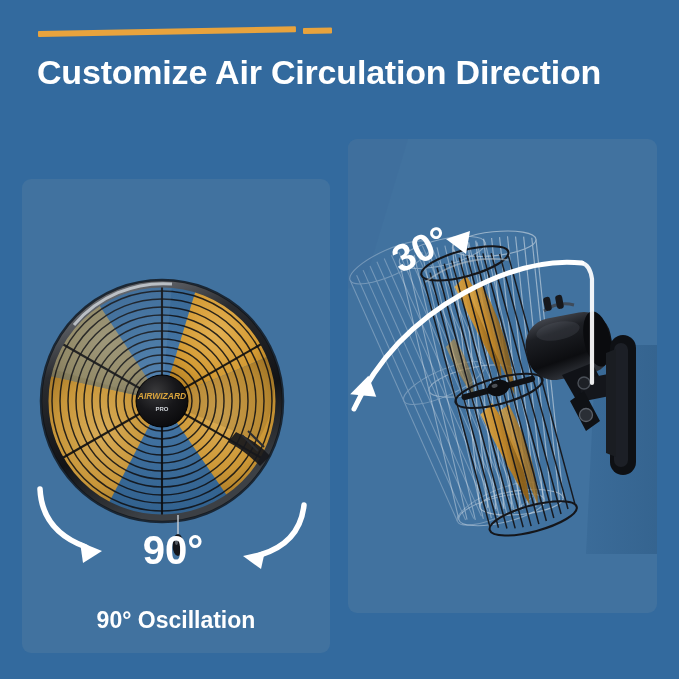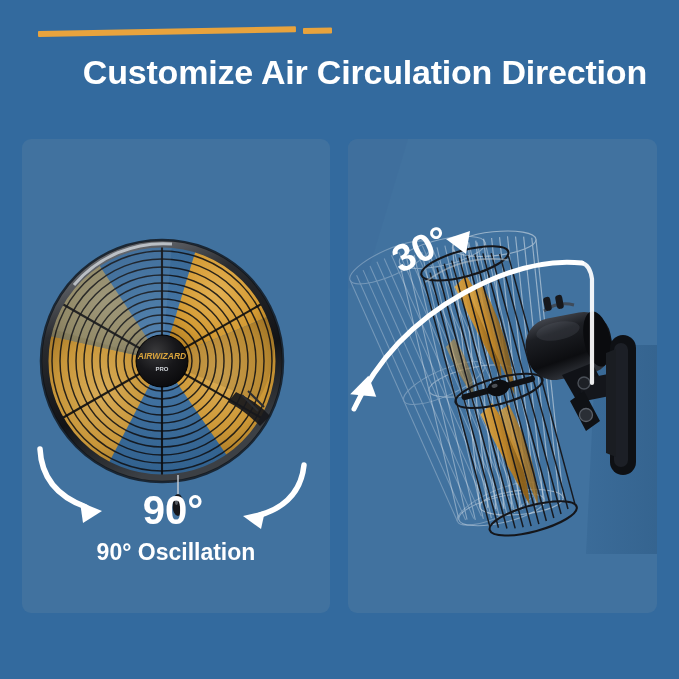--- a/index.html
+++ b/index.html
@@ -20,34 +20,34 @@
     transform:rotate(-1.05deg);transform-origin:left center;
   }
   .rule-dash{
     position:absolute;left:265px;top:0px;width:29px;height:6px;
     background:#e8a33d;border-radius:1px;
     transform:rotate(-1.05deg);transform-origin:left center;
   }
   .title{
     position:absolute;left:37px;top:53px;width:610px;
     font-size:34px;font-weight:bold;color:#ffffff;
-    letter-spacing:-0.2px;white-space:nowrap;text-align:right;
+    letter-spacing:-0.2px;white-space:nowrap;
   }
 
   
   .panel{
     position:absolute;top:139px;height:474px;
     background:#41729f;border-radius:9px;overflow:hidden;
   }
-  .panel-left{left:22px;width:308px;}
+  .panel-left{left:22px;width:308px;margin-top:40px;}
   .panel-right{left:348px;width:309px;}
 
   .stage{position:absolute;left:0;top:0;right:0;height:415px;overflow:hidden;}
   .caption{
-    position:absolute;left:0;right:0;top:400px;
+    position:absolute;left:0;right:0;top:428px;
     text-align:center;font-size:23px;font-weight:bold;color:#ffffff;
   }
 
   svg{display:block;}
   .fullsvg{position:absolute;left:0;top:0;width:100%;height:100%;}
 </style>
 </head>
 <body>
 
 <div class="page">

